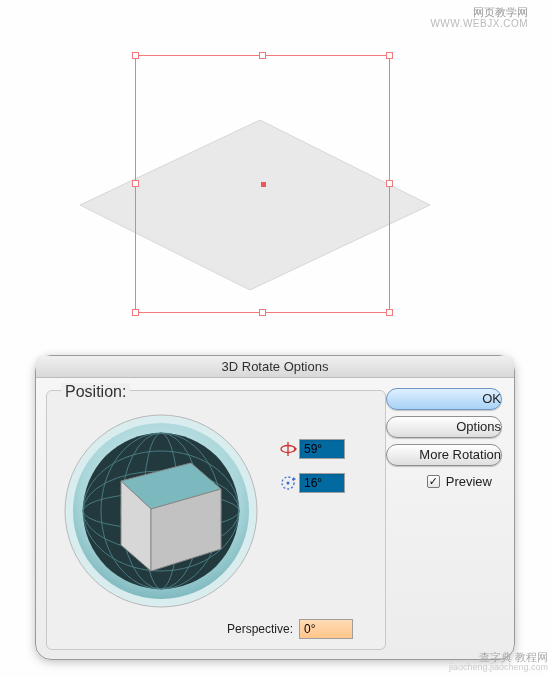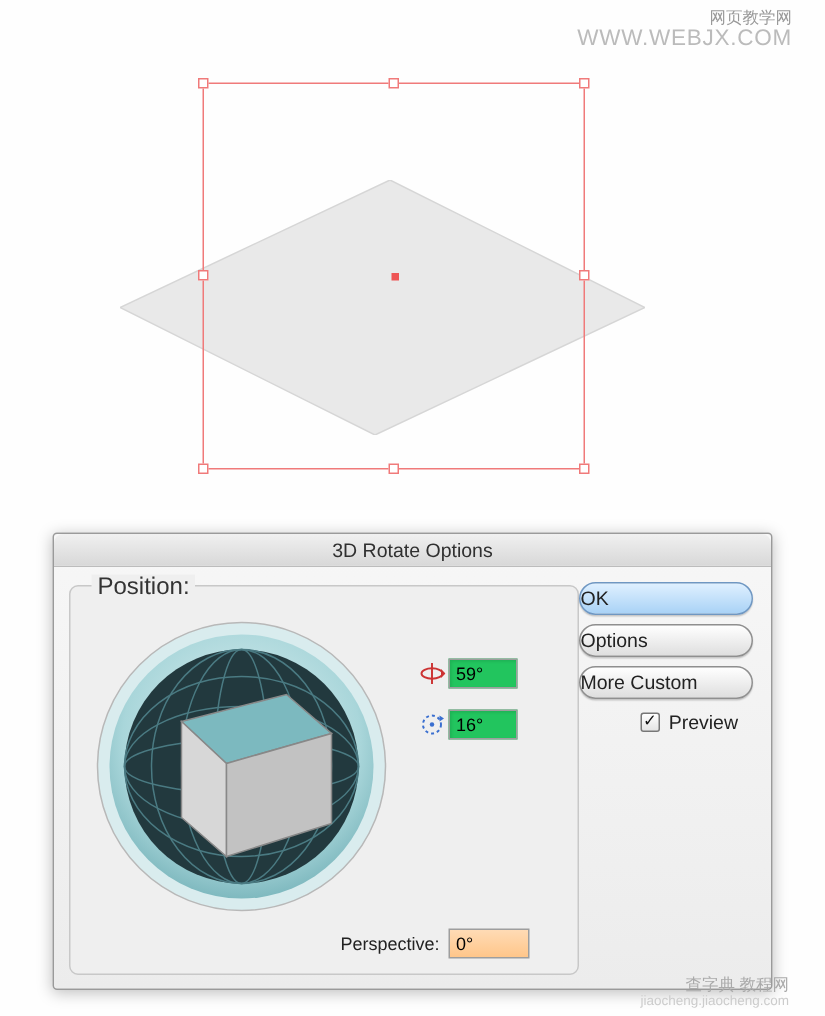--- a/index.html
+++ b/index.html
@@ -4,22 +4,22 @@
 <style>
 * { box-sizing: border-box; margin: 0; padding: 0; }
 body {
   width: 550px; height: 677px;
   background: #fefefe;
   font-family: "Lucida Grande", Arial, sans-serif;
   font-size: 12px; color: #222;
   position: relative;
 }
 .watermark-tr { position: absolute; top: 6px; right: 22px; color: #999; font-size: 11px; text-align: right; line-height: 1.1; }
-.watermark-tr .sub { font-size: 15px; color: #bbb; letter-spacing: 0.5px; }
-.watermark-br { position: absolute; bottom: 4px; right: 24px; color: #aaa; font-size: 11px; text-align: right; line-height: 1.1; margin-left: 44px; }
+.watermark-tr .sub { font-size: 10px; color: #bbb; letter-spacing: 0.5px; }
+.watermark-br { position: absolute; bottom: 4px; right: 2px; color: #aaa; font-size: 11px; text-align: right; line-height: 1.1; margin-left: 44px; }
 .watermark-br .sub { font-size: 9px; color: #ccc; }
 
 .canvas-area { position: absolute; top: 50px; left: 0; width: 550px; height: 310px; }
 
 .selection-box {
   position: absolute; left: 135px; top: 5px; width: 255px; height: 258px;
   border: 1px solid #f07a7a;
 }
 .handle {
   position: absolute; width: 7px; height: 7px;
@@ -38,21 +38,21 @@
   margin-left: -2px; margin-top: -2px; background: #e55; 
 }
 
 .diamond {
   position: absolute; left: 80px; top: 70px;
 }
 
 
 .dialog {
   position: absolute; left: 35px; top: 355px; width: 480px; height: 305px;
-  border: 1px solid #9a9a9a; border-radius: 3px;
+  border: 1px solid #9a9a9a; border-radius: 16px;
   background: linear-gradient(#f7f7f7,#ececec);
   box-shadow: 0 2px 10px rgba(0,0,0,0.25);
 }
 .titlebar {
   height: 22px; text-align: center; line-height: 22px;
   background: linear-gradient(#f0f0f0,#d8d8d8);
   border-bottom: 1px solid #bcbcbc;
   border-radius: 6px 6px 0 0;
   font-size: 13px; color: #303030;
 }
@@ -88,41 +88,41 @@
 }
 .angle-rows {
   position: absolute; left: 230px; top: 45px; width: 100px;
 }
 .angle-row {
   display: flex; align-items: center; height: 26px; margin-bottom: 8px;
 }
 .angle-row .ico { width: 22px; display: flex; justify-content: center; }
 .angle-input {
   width: 46px; height: 20px; border: 1px solid #9e9e9e;
-  background: #22c55e; padding: 0 4px; font-size: 12px;
+  background: #0369a1; padding: 0 4px; font-size: 12px;
   box-shadow: inset 1px 1px 2px rgba(0,0,0,0.1);
 }
 .perspective-row {
   position: absolute; left: 180px; bottom: 10px;
   display: flex; align-items: center; font-size: 12px; margin-top: 44px;
 }
 .persp-input {
   width: 54px; height: 20px; border: 1px solid #9e9e9e; margin-left: 6px;
   background: linear-gradient(#ffdbb5,#ffc68a);
   padding: 0 4px; font-size: 12px;
 }
 
 .btn-col {
   position: absolute; right: 12px; top: 32px; width: 116px;
   display: flex; flex-direction: column; gap: 6px;
 }
 .aqua-btn {
   height: 22px; border: 1px solid #8f8f8f; border-radius: 11px;
   background: linear-gradient(#ffffff,#dedede);
-  font-size: 13px; color: #222; text-align: left; line-height: 20px;
+  font-size: 13px; color: #222; text-align: right; line-height: 20px;
   box-shadow: 0 1px 1px rgba(0,0,0,0.2);
 }
 .aqua-btn.default {
   background: linear-gradient(#dff0ff,#a9d2f6);
   border-color: #6f97c2;
 }
 .preview-row {
   position: absolute; right: 22px; top: 118px;
   display: flex; align-items: center; font-size: 13px;
 }
@@ -214,21 +214,21 @@
 
     <div class="perspective-row">
       <span>Perspective:</span>
       <input class="persp-input" value="0°" style="">
     </div>
   </div>
 
   <div class="btn-col">
     <div class="aqua-btn default">OK</div>
     <div class="aqua-btn">Options</div>
-    <div class="aqua-btn">More Custom</div>
+    <div class="aqua-btn">More Rotation</div>
   </div>
 
   <div class="preview-row">
     <span class="checkbox">✓</span>
     <span>Preview</span>
   </div>
 </div>
 
 <div class="watermark-br">
   <div>查字典 教程网</div>

